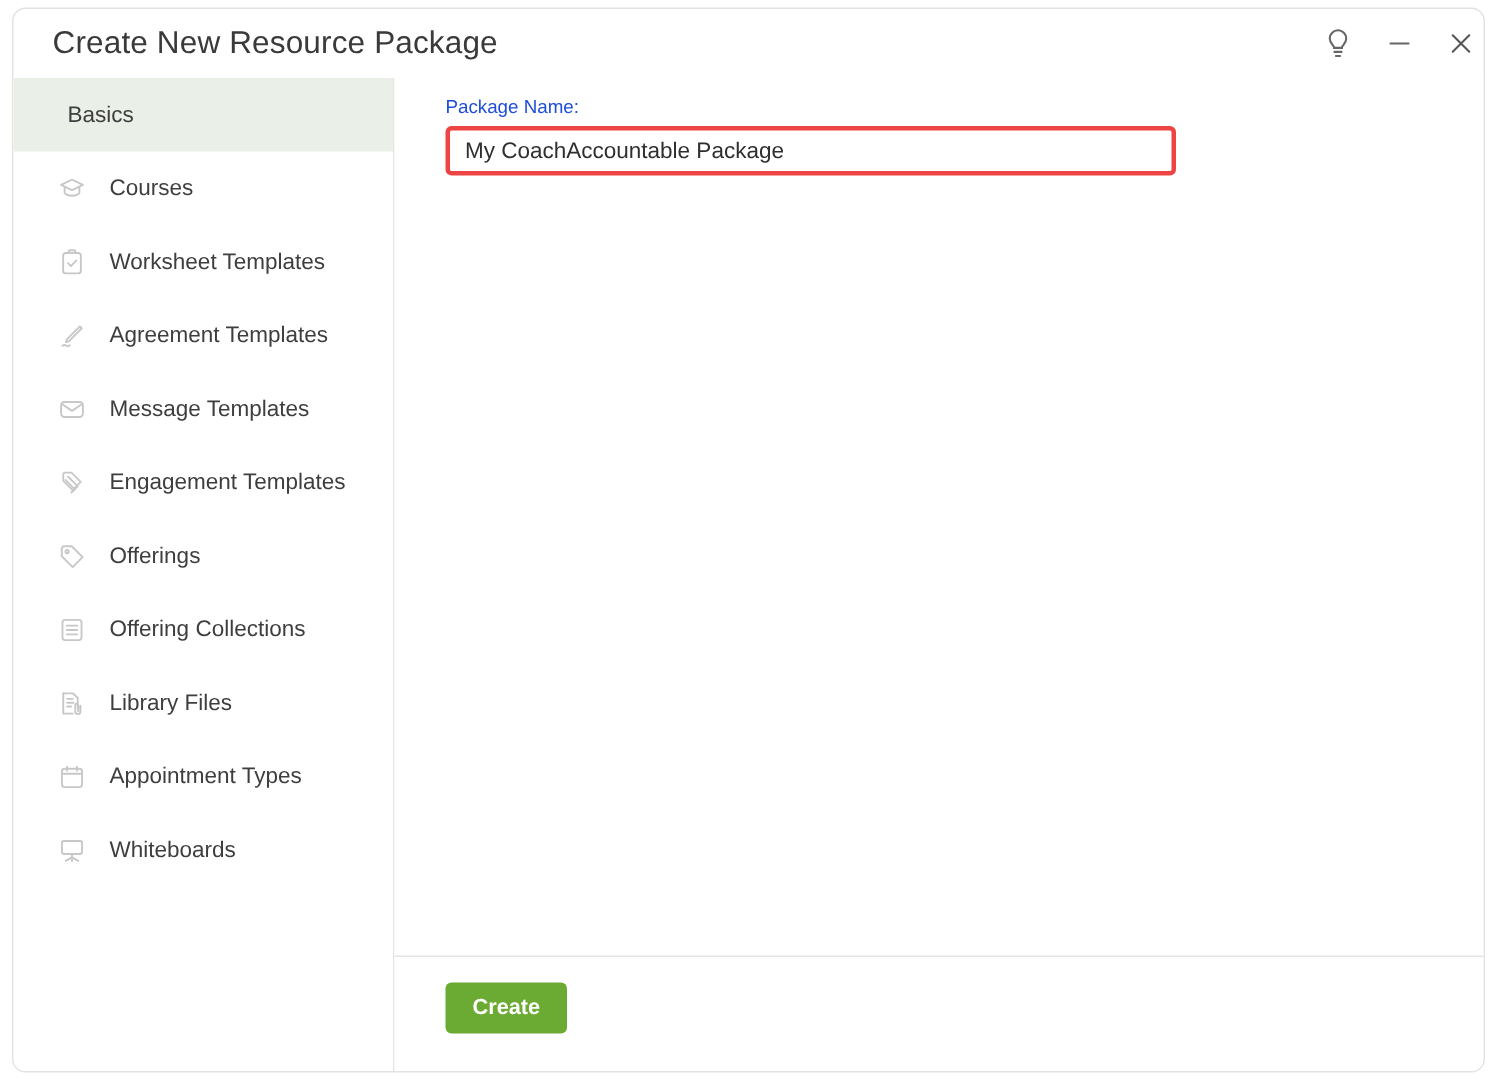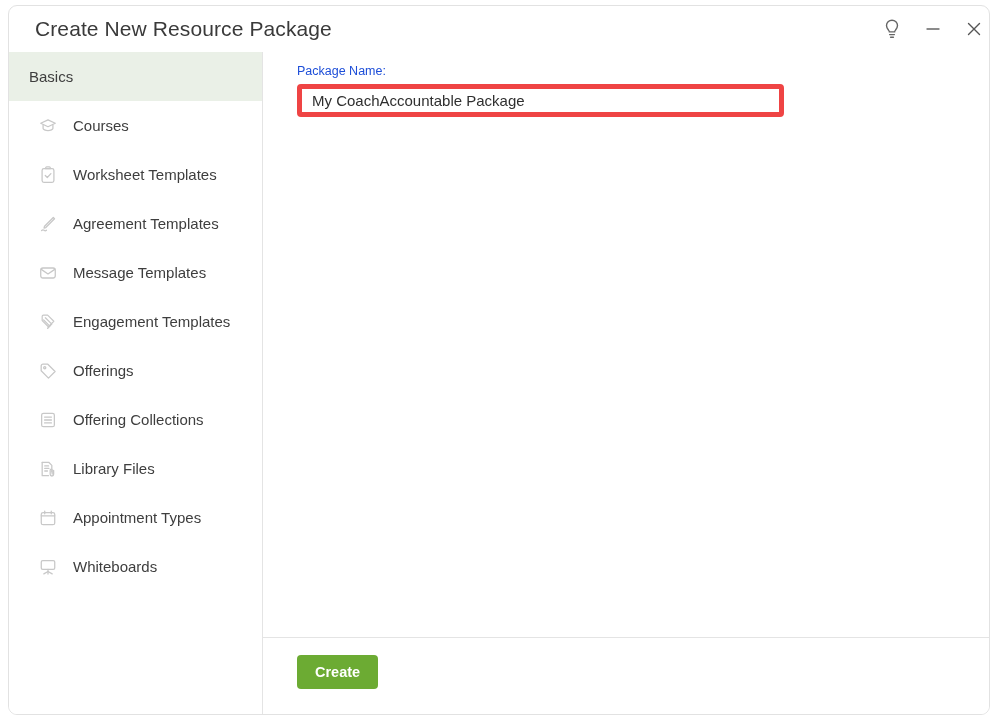--- a/index.html
+++ b/index.html
@@ -68,21 +68,21 @@
     border-right: 1px solid #e4e4e4;
     box-sizing: border-box;
     background: #ffffff;
     overflow: hidden;
   }
 
   .nav-top {
     height: 49px;
     display: flex;
     align-items: center;
-    padding-left: 20px;
+    padding-left: 36px;
     box-sizing: border-box;
     font-size: 15px;
     color: #3e3e3e;
     cursor: pointer;
   }
   .nav-top.selected {
     background: #eaf0e7;
   }
   .nav-group {
     height: 49px;
@@ -145,21 +145,21 @@
   }
   #field-label {
     font-size: 12.5px;
     color: #1d4ed8;
     margin-bottom: 6px;
   }
   #pkg-input {
     width: 487px;
     height: 33px;
     box-sizing: border-box;
-    border: 5px solid #ef4444;
+    border: 3px solid #ef4444;
     border-radius: 4px;
     padding: 0 10px;
     font-family: "Liberation Sans", sans-serif;
     font-size: 15px;
     color: #2f2f2f;
     background: #fff;
     outline: none;
   }
 
   #footer {

